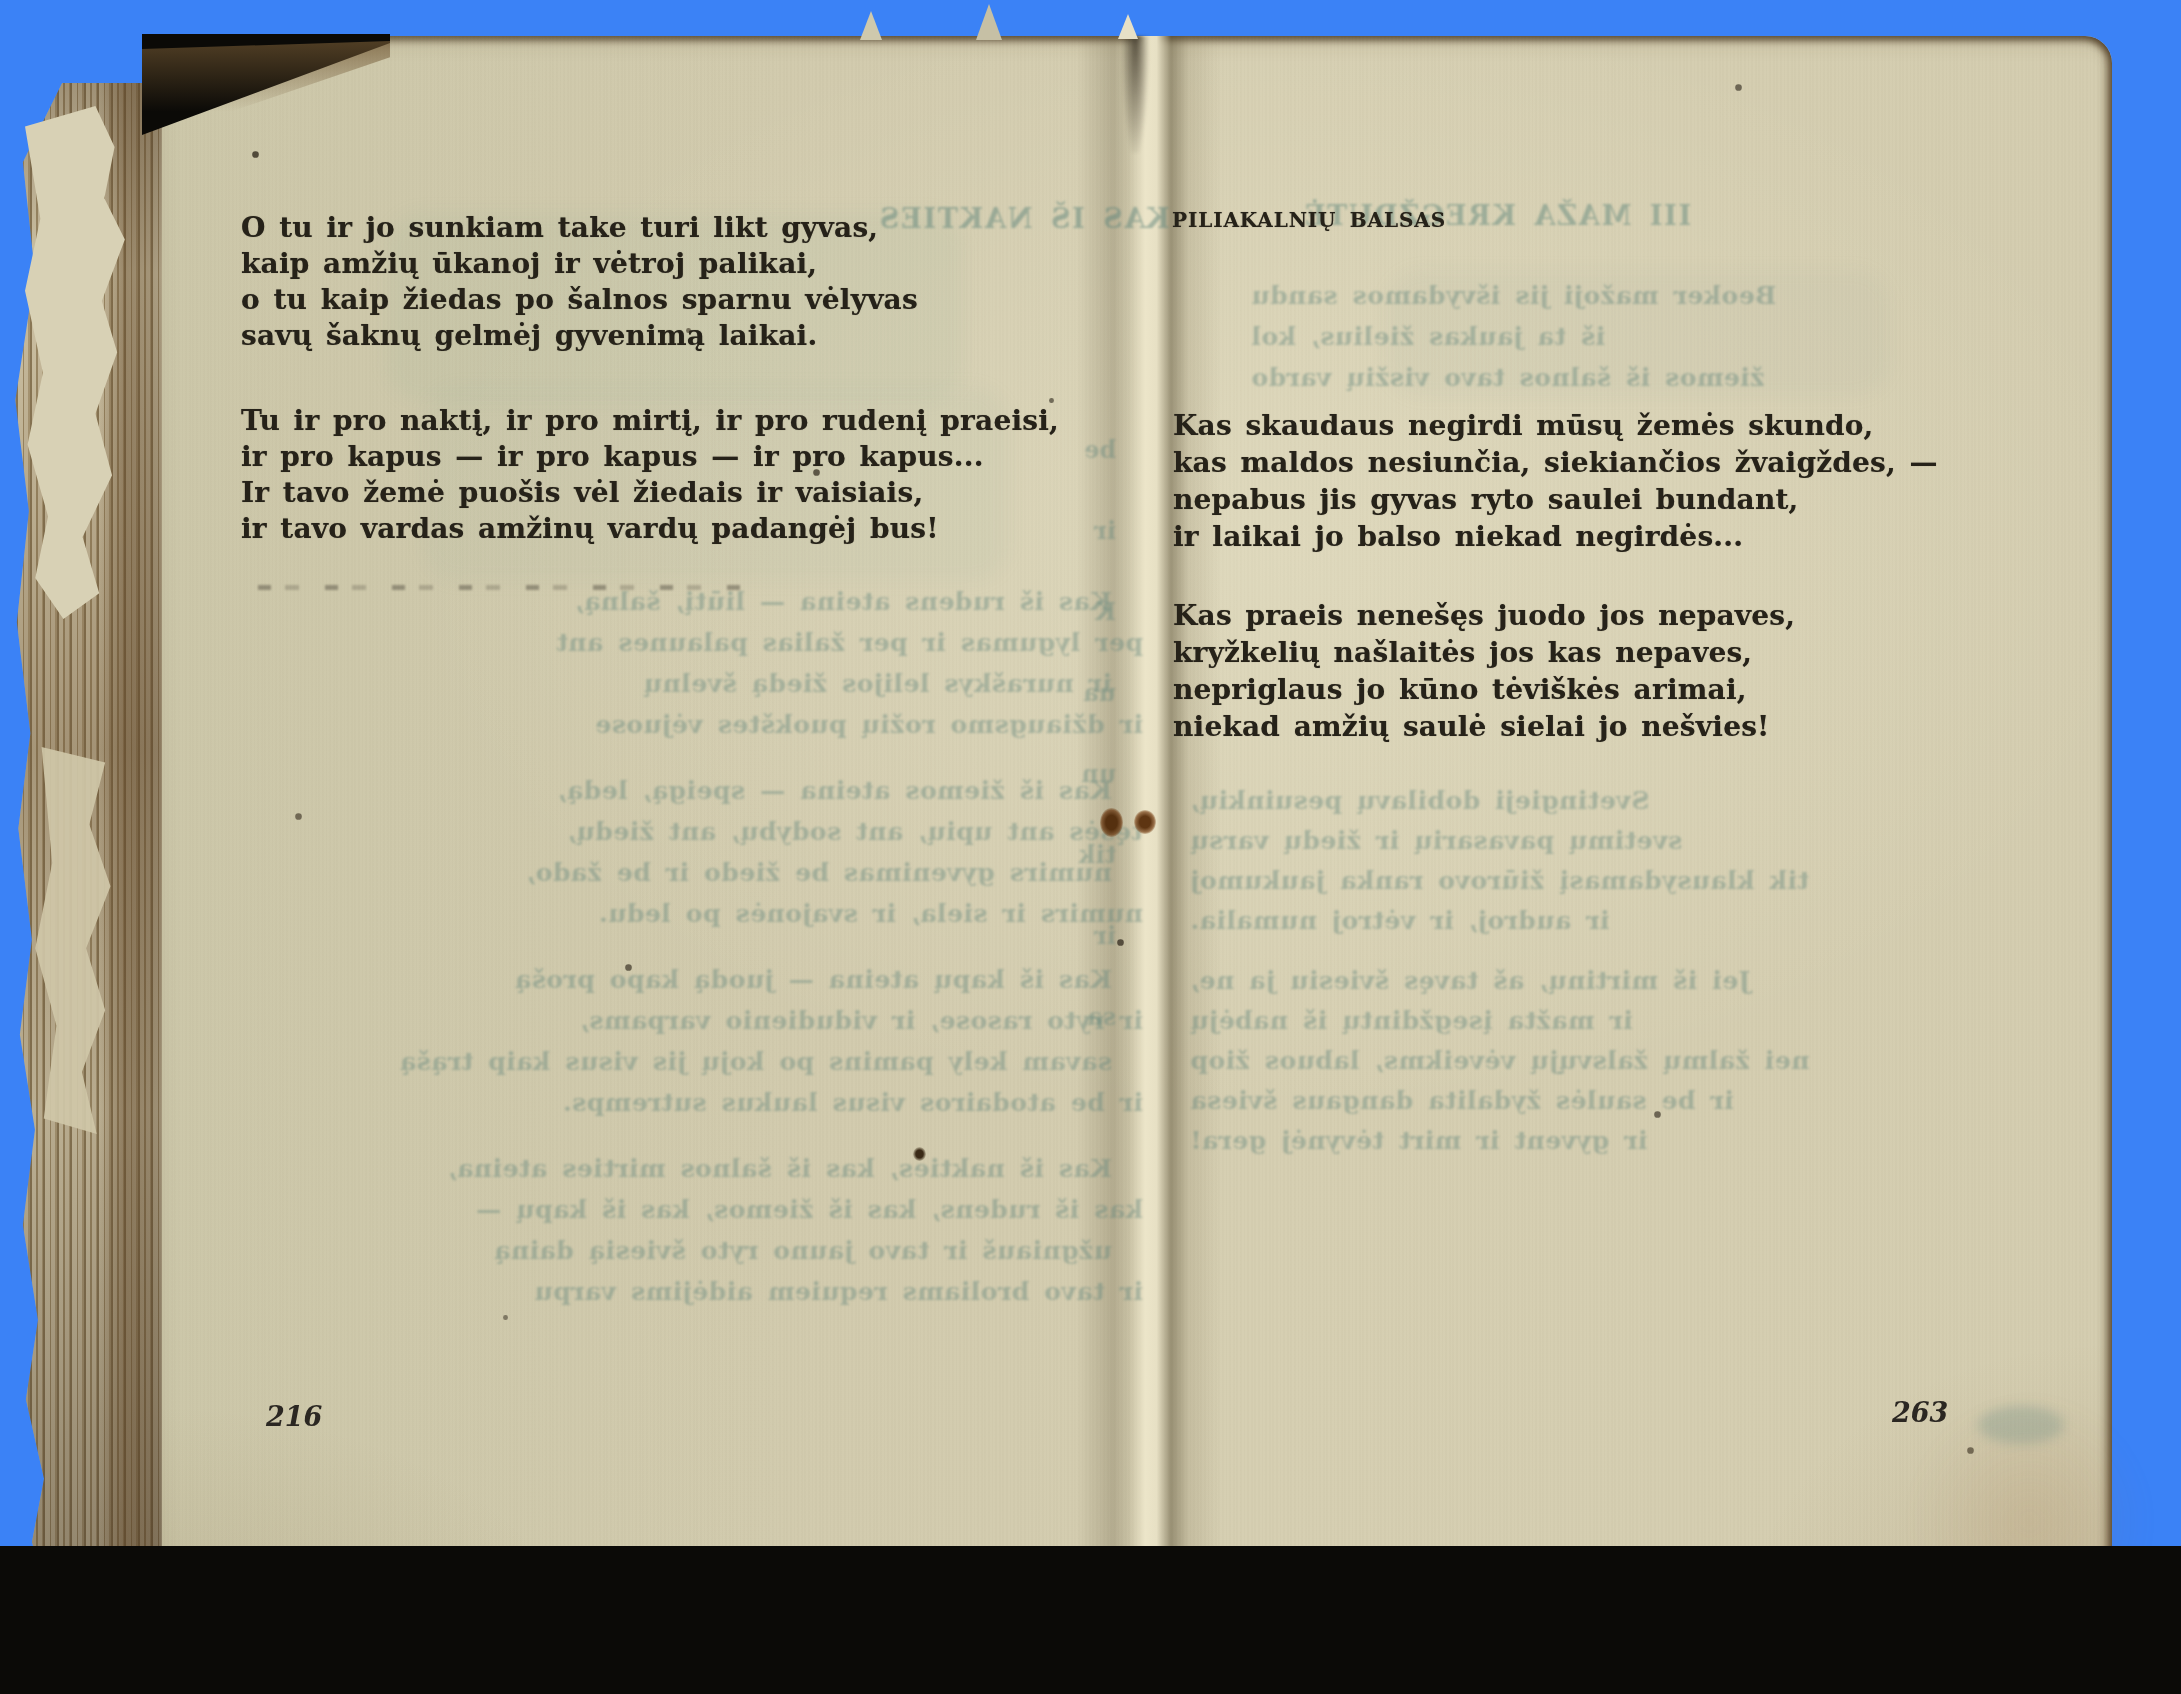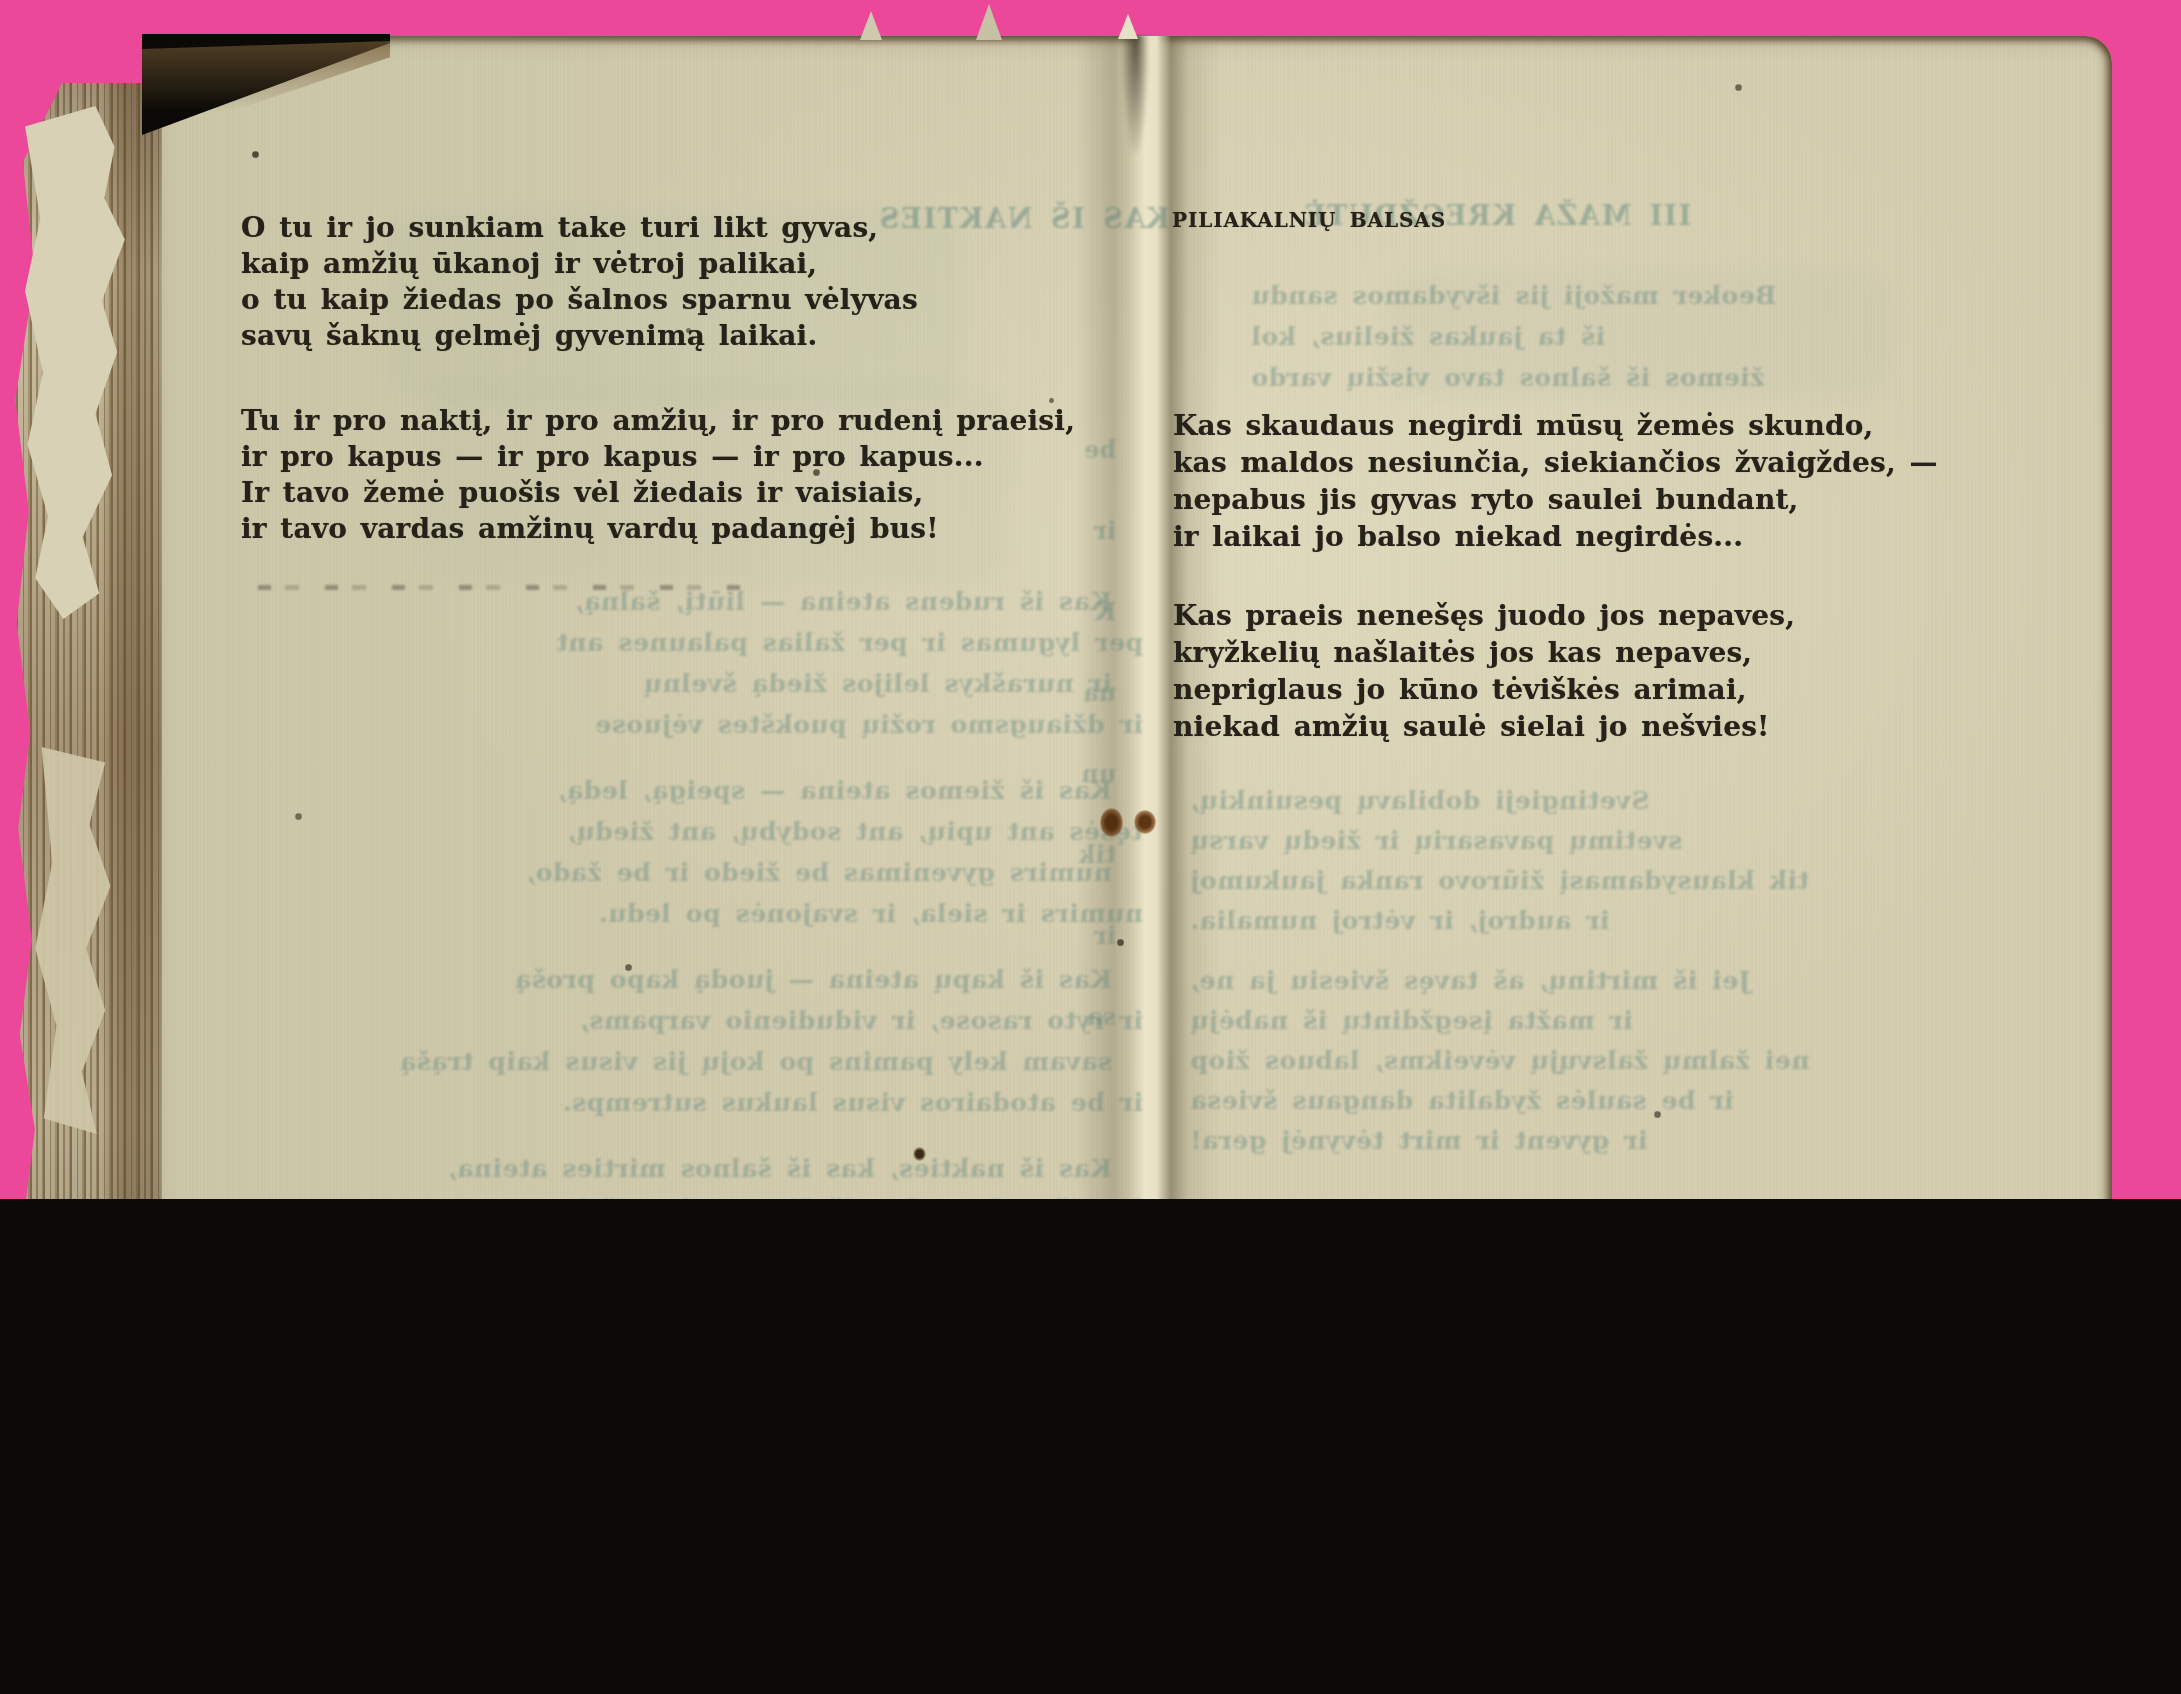--- a/index.html
+++ b/index.html
@@ -1,16 +1,16 @@
 <!DOCTYPE html>
 <html style="font-size:14.4px"><head>
 <meta charset="utf-8">
 <style>
   html,body{margin:0;padding:0;background:#0b0a07;}
-  .scene{position:relative;width:2182px;height:1199px;background:#ec4899;overflow:hidden;
+  .scene{position:relative;width:2182px;height:1546px;background:#3b82f6;overflow:hidden;
          font-family:"DejaVu Serif","Liberation Serif",serif;}
 
   
   .spread{position:absolute;left:142px;top:36px;width:1970px;height:1620px;
     background:
       radial-gradient(ellipse 1260px 810px at 58% 32%, rgba(255,252,228,.22), rgba(0,0,0,0) 70%),
       radial-gradient(ellipse 540px 450px at 100% 100%, rgba(120,90,50,.16), rgba(0,0,0,0) 70%),
       radial-gradient(ellipse 630px 360px at 0% 100%, rgba(110,85,45,.14), rgba(0,0,0,0) 70%),
       repeating-linear-gradient(90deg, rgba(120,110,80,.03) 0 1.8px, rgba(0,0,0,0) 1.8px 3.6px),
       linear-gradient(90deg,#cfc8ab 0%,#d3ccaf 44%,#d6cfb2 56%,#d4cdb0 100%);
@@ -200,21 +200,21 @@
   <div class="smudge-line"></div>
 
   <div class="poem" style="left:241px;top:210px;">
     <div class="stanza">
       <div>O tu ir jo sunkiam take turi likt gyvas,</div>
       <div>kaip amžių ūkanoj ir vėtroj palikai,</div>
       <div>o tu kaip žiedas po šalnos sparnu vėlyvas</div>
       <div>savų šaknų gelmėj gyvenimą laikai.</div>
     </div>
     <div class="stanza">
-      <div>Tu ir pro naktį, ir pro amžių, ir pro rudenį praeisi,</div>
+      <div>Tu ir pro naktį, ir pro mirtį, ir pro rudenį praeisi,</div>
       <div>ir pro kapus — ir pro kapus — ir pro kapus...</div>
       <div>Ir tavo žemė puošis vėl žiedais ir vaisiais,</div>
       <div>ir tavo vardas amžinų vardų padangėj bus!</div>
     </div>
   </div>
 
   <div class="page-title">PILIAKALNIŲ BALSAS</div>
   <div class="poem poem-right" style="left:1173px;top:407px;">
     <div class="stanza">
       <div>Kas skaudaus negirdi mūsų žemės skundo,</div>

